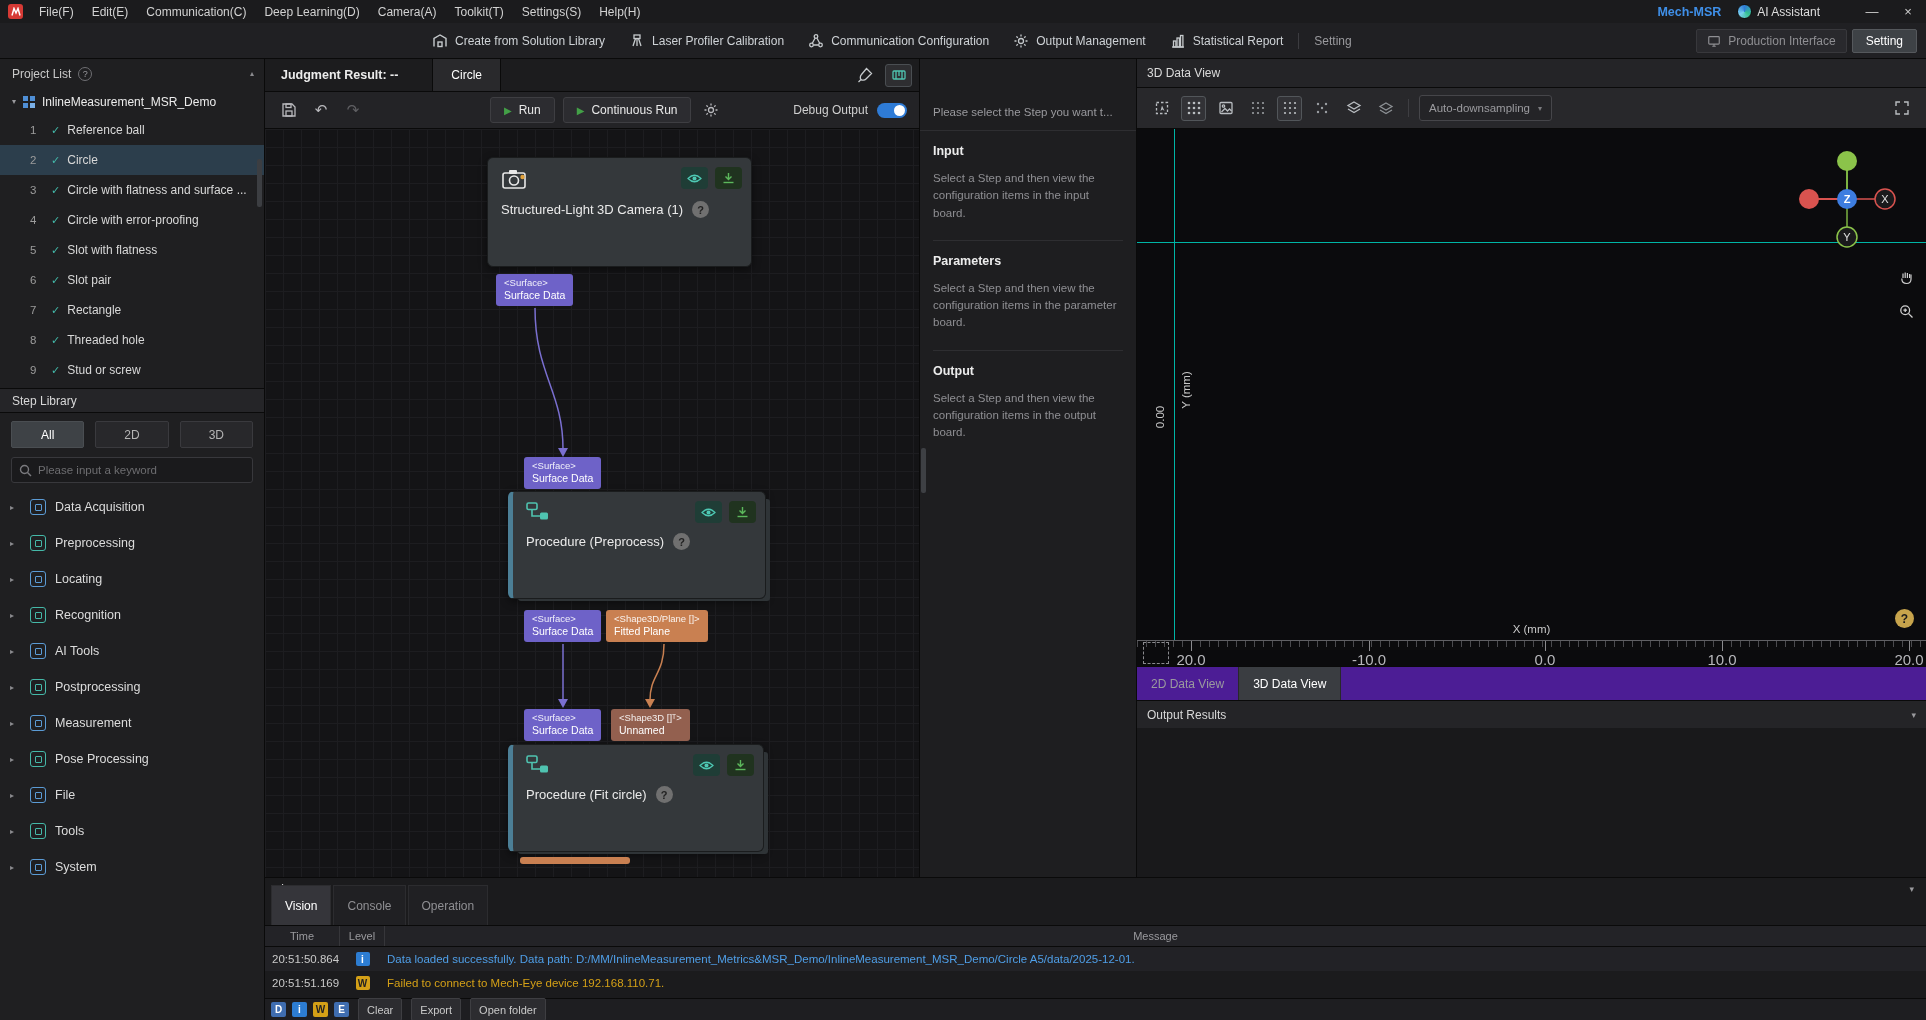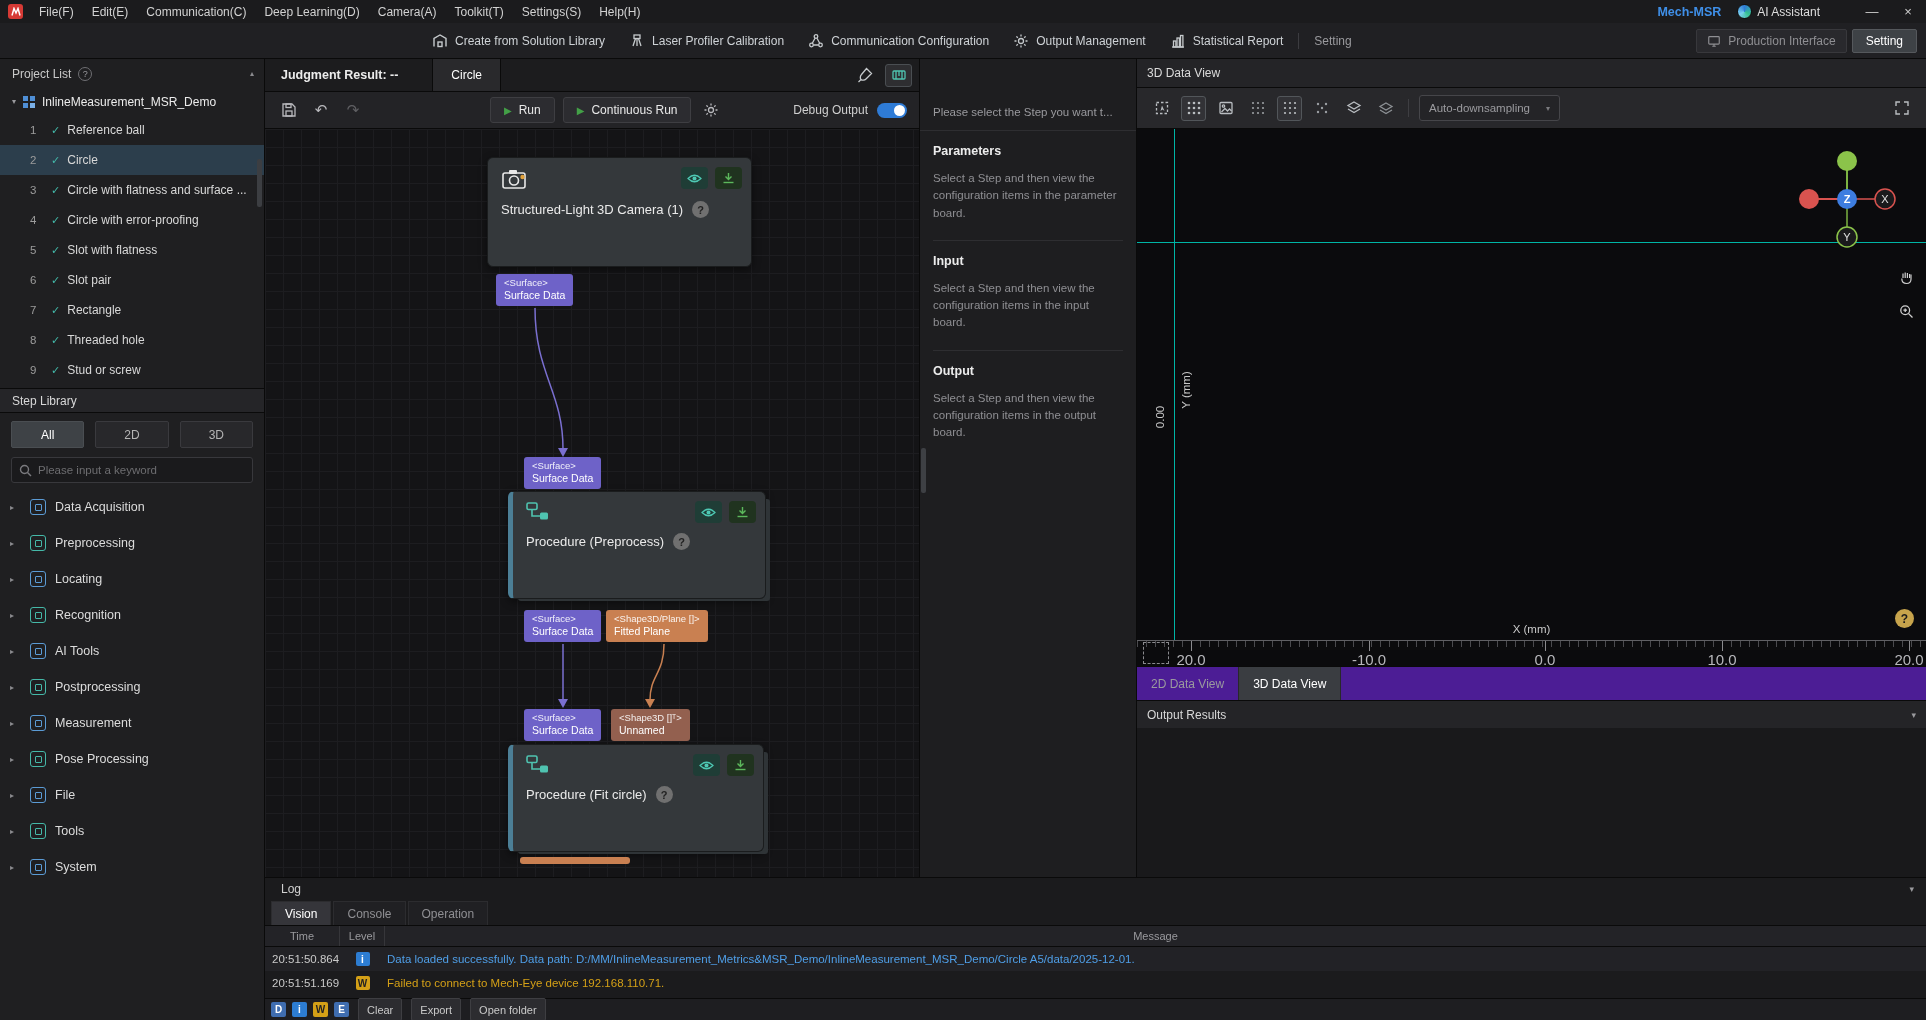--- a/index.html
+++ b/index.html
@@ -109,21 +109,21 @@
 .cfg-section .d{color:#8f8f93;font-size:11.5px;line-height:1.5;padding-bottom:18px;border-bottom:1px solid #2e2e31}
 .cfg-section:last-child .d{border-bottom:none}
 .cfg-scroll{position:absolute;left:1px;top:389px;width:5px;height:45px;background:#3e4044;border-radius:2px}
 
 
 #v3-header{height:29px;background:#242427;display:flex;align-items:center;padding-left:10px;color:#dadada;border-bottom:1px solid #0a0a0a}
 #v3-toolbar{height:41px;background:#28282b;display:flex;align-items:center;gap:7px;padding:0 12px;border-bottom:1px solid #0a0a0a}
 .v3i{width:25px;height:25px;display:flex;align-items:center;justify-content:center;color:#b9bdc1}
 .v3i.boxed{border:1px solid #52565a;background:#323236;border-radius:3px}
 .v3sep{width:1px;height:18px;background:#3e3e42;margin:0 3px}
-.dropdown{height:26px;display:flex;align-items:center;gap:16px;padding:0 9px;background:#242427;border:1px solid #46464a;border-radius:3px;color:#9b9b9f;font-size:11.5px}
+.dropdown{height:26px;display:flex;align-items:center;gap:8px;padding:0 9px;background:#242427;border:1px solid #46464a;border-radius:3px;color:#9b9b9f;font-size:11.5px}
 .dropdown .chev{font-size:8px;color:#7a7a7e}
 #viewport{height:537px;position:relative;background:#0b0b0d;overflow:hidden}
 .ch-v{position:absolute;left:37px;top:0;bottom:26px;width:1px;background:#00b5a5}
 .ch-h{position:absolute;left:0;right:0;top:113px;height:1px;background:#00b5a5}
 .rot{position:absolute;transform:rotate(-90deg);color:#c9c9c9;font-size:11.5px;white-space:nowrap}
 .xlab{position:absolute;left:50%;transform:translateX(-50%);bottom:31px;color:#c9c9c9;font-size:11.5px}
 #ruler{position:absolute;left:0;right:0;bottom:0;height:26px;border-top:1px solid #606064;background:repeating-linear-gradient(90deg,#4a4a4e 0 1px,transparent 1px 9px) top/100% 6px no-repeat}
 .rmaj{position:absolute;top:0;width:1px;height:10px;background:#8a8a8e}
 .rlab{position:absolute;top:10px;transform:translateX(-50%);color:#b8b8bc;font-size:15px}
 .selbox{position:absolute;left:6px;bottom:2px;width:26px;height:22px;border:1px dashed #8a8a8e}
@@ -134,21 +134,21 @@
 .v3tab{display:flex;align-items:center;padding:0 14px;color:#9a9a9e;border-right:1px solid #28282b}
 .v3tab.active{background:#3a3d41;color:#fff}
 #output-results{height:28px;background:#242427;border-top:1px solid #0a0a0a;display:flex;align-items:center;padding:0 10px;color:#d8d8d8}
 #output-results .chev{margin-left:auto;color:#9a9a9e;font-size:9px}
 #v3-rest{flex:1;background:#19191b}
 
 
 #log-header{height:21px;display:flex;align-items:center;padding:0 12px 0 16px;color:#d0d0d0}
 #log-header .chev{margin-left:auto;color:#9a9a9e;font-size:9px}
 #log-tabs{height:26px;display:flex;align-items:flex-end;padding-left:6px;gap:2px}
-.ltab{height:24px;display:flex;align-items:center;padding:0 13px;color:#8f8f93;background:#202023;border:1px solid #2c2c2f;border-bottom:none}
+.ltab{height:40px;display:flex;align-items:center;padding:0 13px;color:#8f8f93;background:#202023;border:1px solid #2c2c2f;border-bottom:none}
 .ltab.active{background:#35353a;color:#fff}
 #log-colhead{height:22px;display:flex;background:#232327;border-top:1px solid #0a0a0a;border-bottom:1px solid #0a0a0a;color:#9a9a9e;font-size:11px}
 .lc{display:flex;align-items:center;justify-content:center;border-right:1px solid #36363a}
 .lc.time{width:75px}.lc.level{width:45px}.lc.msg{flex:1;border-right:none}
 #log-rows{flex:1;overflow:hidden}
 .lrow{height:24px;display:flex;align-items:center;font-size:11.5px}
 .lrow.info{background:#222226}
 .lrow .time{width:75px;color:#c9c9c9;padding-left:7px}
 .lrow .lvl{width:45px;display:flex;justify-content:center}
 .lvlbadge{width:14px;height:14px;border-radius:2px;display:flex;align-items:center;justify-content:center;font-size:10px;font-weight:bold;color:#fff}
@@ -561,26 +561,26 @@
 
           <div class="partial"></div>
         </div>
       </div>
 
       <div id="config-pane">
         <div class="cfg-top">Please select the Step you want t...</div>
         <div>
 
         <div class="cfg-section">
+            <div class="t">Input</div>
+            <div class="d">Select a Step and then view the configuration items in the input board.</div>
+          </div>
+            <div class="cfg-section">
             <div class="t">Parameters</div>
             <div class="d">Select a Step and then view the configuration items in the parameter board.</div>
-          </div>
-            <div class="cfg-section">
-            <div class="t">Input</div>
-            <div class="d">Select a Step and then view the configuration items in the input board.</div>
           </div>
             <div class="cfg-section">
             <div class="t">Output</div>
             <div class="d">Select a Step and then view the configuration items in the output board.</div>
           </div>
           </div>
         <div class="cfg-scroll"></div>
       </div>
 
       <div id="view3d-pane">

